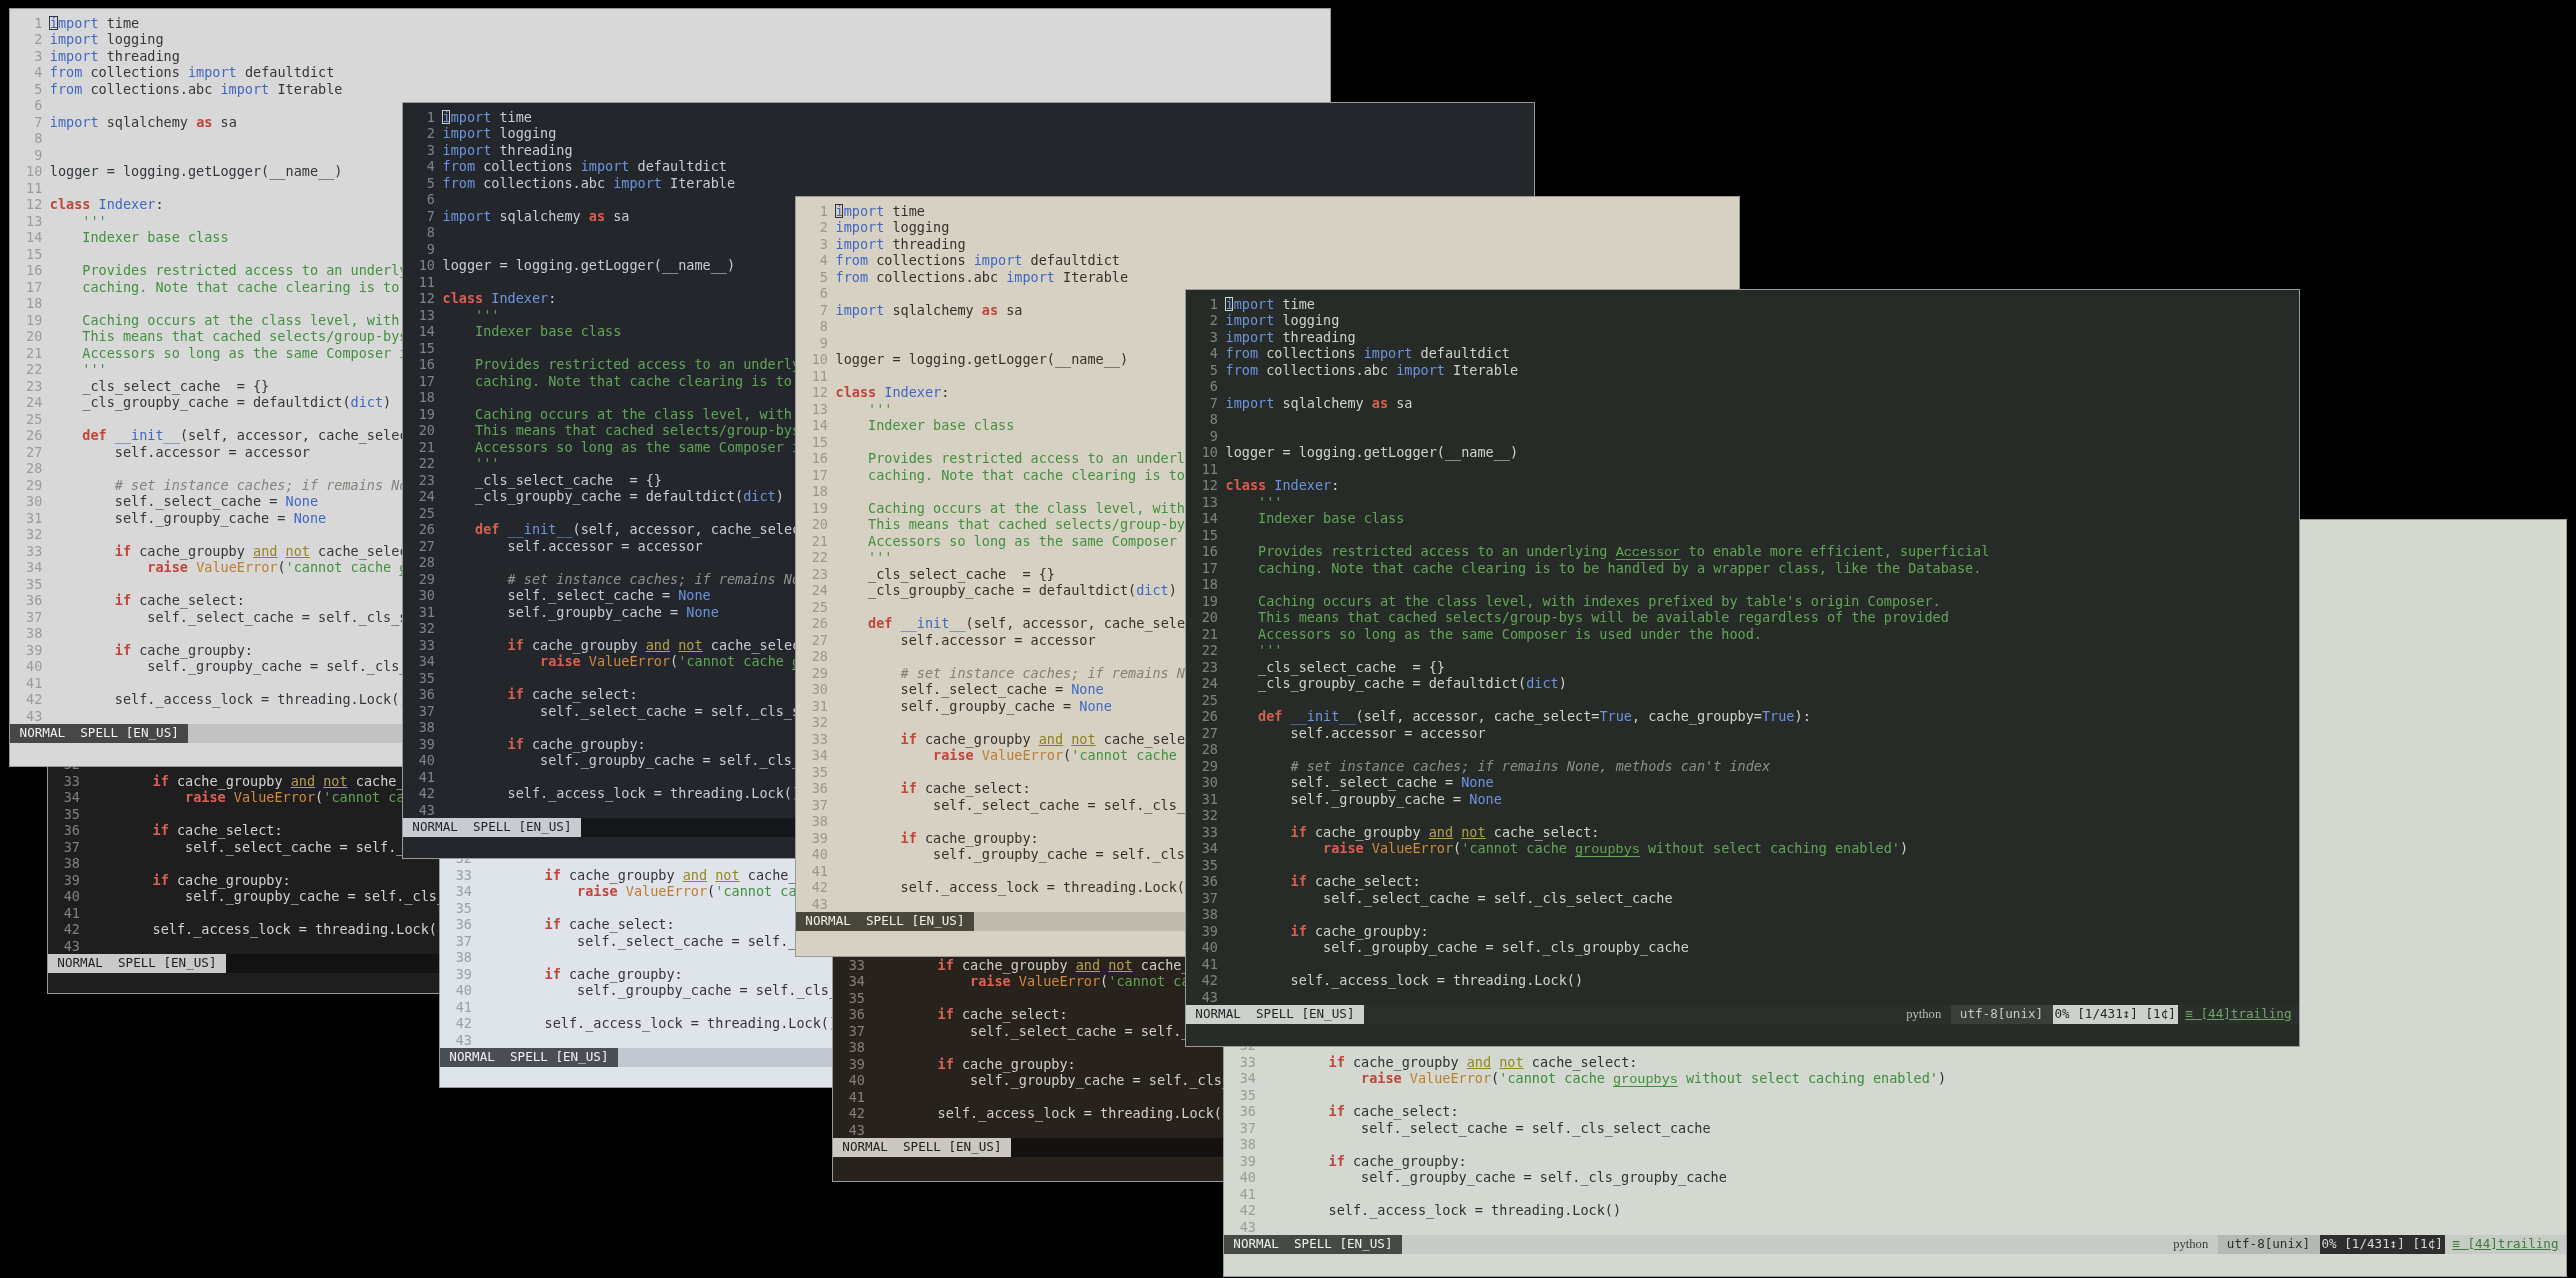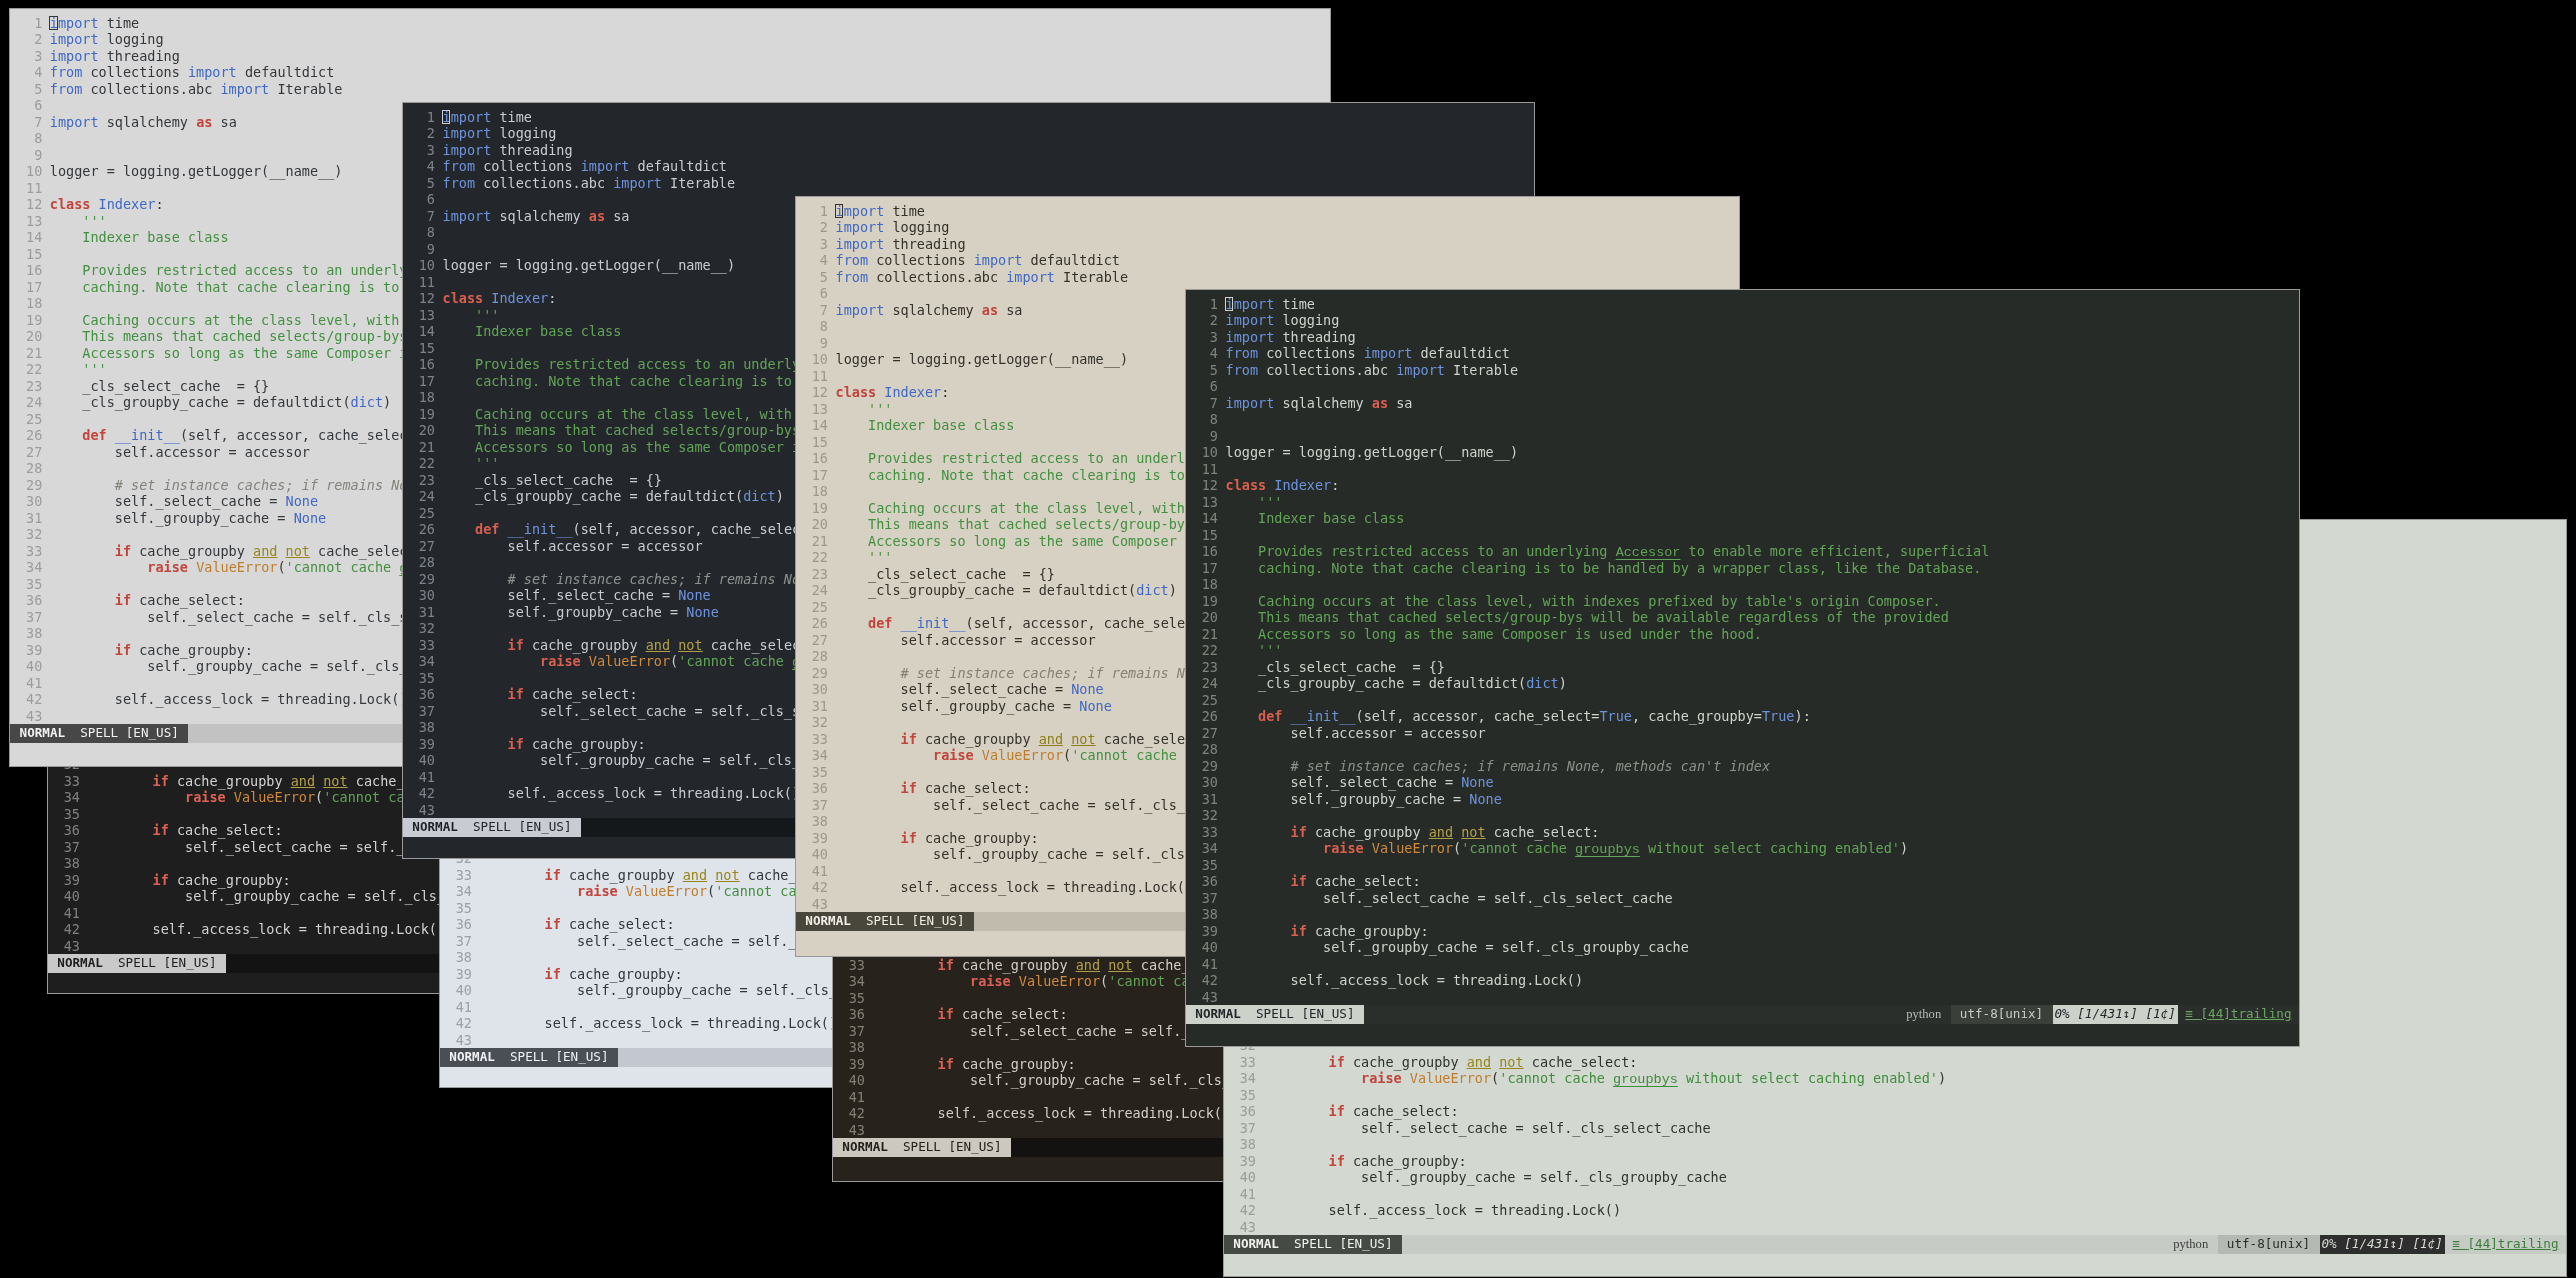--- a/index.html
+++ b/index.html
@@ -18,26 +18,26 @@
   .tok-o{color:var(--olive);text-decoration:underline;}
   .tok-g{color:var(--green);}
   .tok-O{color:var(--orange);}
   .tok-c{color:var(--comment);font-style:italic;}
   .tok-gu{color:var(--green);text-decoration:underline;text-underline-offset:2.8px;font-family:Liberation Mono, monospace;}
   .cursor{position:absolute;left:39px;top:6.5px;width:8.4px;height:14px;
           border:1.4px solid var(--fg);box-sizing:border-box;}
   .statusbar{height:18.7px;display:flex;align-items:stretch;font-size:12.6px;line-height:18.7px;
              background:var(--sb-base);white-space:pre;overflow:hidden;}
   .sb-mode{background:var(--sbA-bg);color:var(--sbA-fg);padding:0 9.3px;}
-  .sb-mode b{font-weight:bold;margin-top:9px;}
+  .sb-mode b{font-weight:normal;margin-top:9px;}
   .sb-file{background:var(--sbB-bg);color:var(--sbB-fg);padding:0 11.2px;margin-top:47px;}
   .sb-fill{flex:1 1 auto;}
   .sb-lang{color:var(--sb-dim);padding:0 9.3px;font-family:Liberation Serif, serif;}
   .sb-enc{background:var(--sbC-bg);color:var(--sbC-fg);padding:0 9.3px;}
-  .sb-pos{background:var(--sbD-bg);color:var(--sbD-fg);padding:0 2px;font-style:italic;}
+  .sb-pos{background:var(--sbD-bg);color:var(--sbD-fg);padding:0 2px;}
   .sb-trail{color:var(--sb-green);padding:0 7.5px;text-decoration:underline;}
   .cmdline{flex:1 1 auto;}
 
   .th-light1{--bg:#d8d8d8;--fg:#33373b;--gutter:#9c9c9c;--blue:#3f68c4;--red:#c2443a;--olive:#97861c;
     --green:#42903f;--orange:#bf7d2c;--comment:#83837d;
     --sbA-bg:#474747;--sbA-fg:#f2f2f2;--sbB-bg:#a3a3a3;--sbB-fg:#1d1d1d;--sb-base:#c2c2c2;
     --sb-dim:#3c3c3c;--sbC-bg:#b2b2b2;--sbC-fg:#2e2e2e;--sbD-bg:#2e2e2e;--sbD-fg:#d8d8d8;--sb-green:#3e7c3a;}
   .th-dark1{--bg:#1e1e1e;--fg:#d2d2d2;--gutter:#808080;--blue:#6e93dd;--red:#dd6154;--olive:#b3a04a;
     --green:#63a557;--orange:#d08a3e;--comment:#8d938f;
     --sbA-bg:#c9c9c9;--sbA-fg:#1e1e1e;--sbB-bg:#3e3e3e;--sbB-fg:#cdcdcd;--sb-base:#131313;

